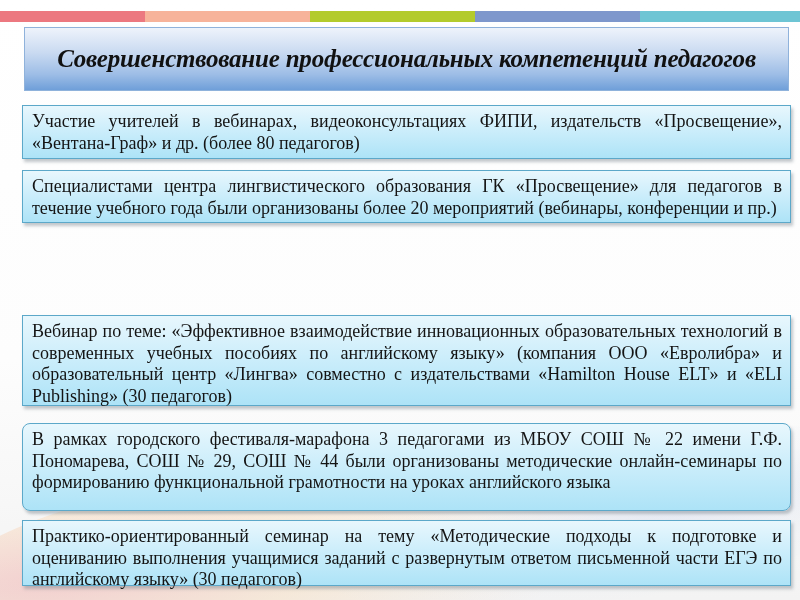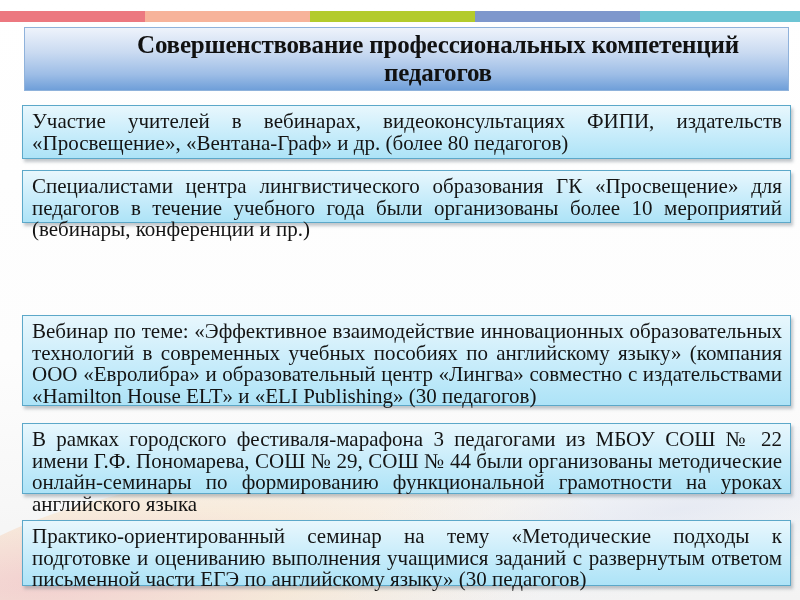--- a/index.html
+++ b/index.html
@@ -55,22 +55,23 @@
       position: absolute;
       left: 24px;
       top: 27px;
       width: 765px;
       height: 64px;
       box-sizing: border-box;
       border: 1px solid #8fb2db;
       background: linear-gradient(180deg, #eef3fb 0%, #c9daf1 40%, #9dbde6 75%, #6f9fd9 100%);
       display: flex;
       align-items: center;
-      justify-content: flex-end;
+      justify-content: center;
       text-align: center;
+      font-style: italic;
     }
     .title-text {
       font-family: "Liberation Serif", "DejaVu Serif", serif;
       font-weight: bold;
       font-size: 25px;
       line-height: 28px;
       color: #111111;
       letter-spacing: -0.2px;
       width: 700px;
     }
@@ -79,21 +80,21 @@
       left: 22px;
       width: 769px;
       box-sizing: border-box;
       border: 1px solid #5ca8c9;
       background: linear-gradient(180deg, #e8f7fd 0%, #cdeefb 45%, #ade3f7 100%);
       box-shadow: 2px 3px 3px rgba(120,130,140,0.45);
       padding: 5px 8px 4px 9px;
     }
     .card-text {
       font-family: "Liberation Serif", "DejaVu Serif", serif;
-      font-size: 21px;
+      font-size: 18px;
       line-height: 21.5px;
       color: #141414;
       text-align: justify;
       text-align-last: left;
     }
   </style>
 </head>
 <body>
 
 <div class="slide">
@@ -110,28 +111,28 @@
 
   <div class="title-box">
     <div class="title-text">Совершенствование профессиональных компетенций педагогов</div>
   </div>
 
   <div class="card" style="top:105px; height:54px;">
     <div class="card-text">Участие учителей в вебинарах, видеоконсультациях ФИПИ, издательств «Просвещение», «Вентана-Граф» и др. (более 80 педагогов)</div>
   </div>
 
   <div class="card" style="top:170px; height:53px;">
-    <div class="card-text">Специалистами центра лингвистического образования ГК «Просвещение» для педагогов в течение учебного года были организованы более 10 мероприятий (вебинары, конференции и пр.)</div>
+    <div class="card-text">Специалистами центра лингвистического образования ГК «Просвещение» для педагогов в течение учебного года были организованы более 20 мероприятий (вебинары, конференции и пр.)</div>
   </div>
 
 
   <div class="card" style="top:315px; height:91px;padding-left:9px;">
     <div class="card-text">Вебинар по теме: «Эффективное взаимодействие инновационных образовательных технологий в современных учебных пособиях по английскому языку» (компания ООО «Евролибра» и образовательный центр «Лингва» совместно с издательствами «Hamilton House ELT» и «ELI Publishing» (30 педагогов)</div>
   </div>
 
-  <div class="card" style="top:423px; height:71px;">
+  <div class="card" style="top:423px; height:88px;border-radius:8px;">
     <div class="card-text">В рамках городского фестиваля-марафона 3 педагогами из МБОУ СОШ № 22 имени Г.Ф. Пономарева, СОШ № 29, СОШ № 44 были организованы методические онлайн-семинары по формированию функциональной грамотности на уроках английского языка</div>
   </div>
 
   <div class="card" style="top:520px; height:66px;">
     <div class="card-text">Практико-ориентированный семинар  на тему «Методические подходы к подготовке и оцениванию выполнения учащимися заданий с развернутым ответом письменной части ЕГЭ по английскому языку» (30 педагогов)</div>
   </div>
 </div>
 
 </body></html>

